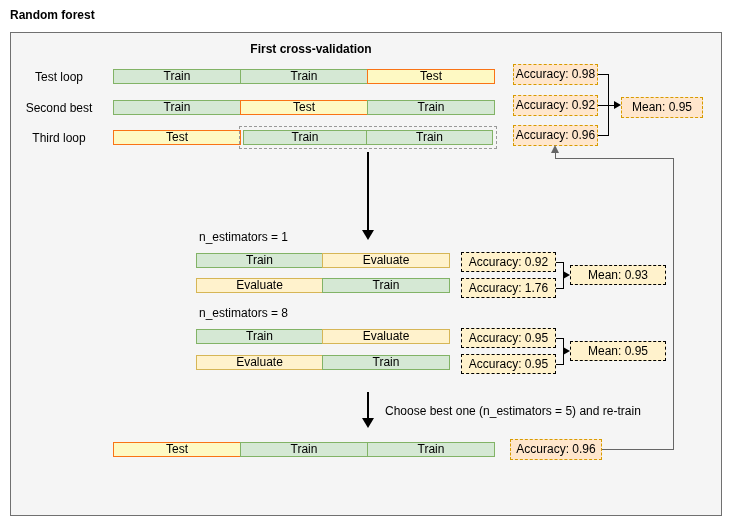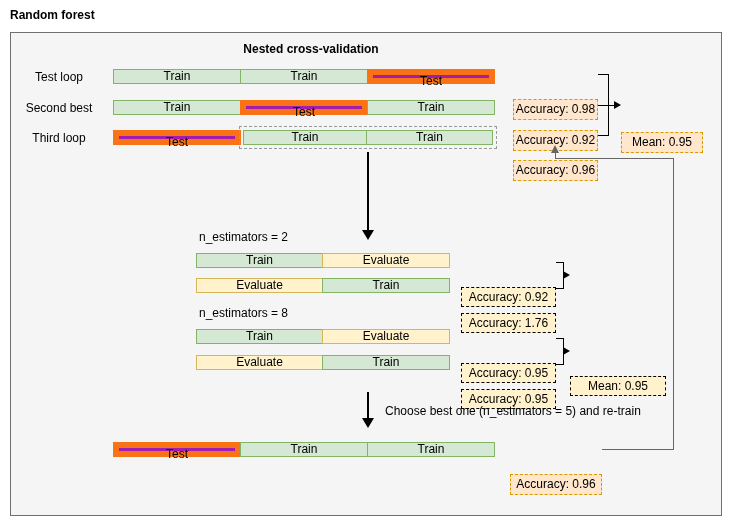--- a/index.html
+++ b/index.html
@@ -15,25 +15,25 @@
   #panel {
     position:absolute; left:10px; top:32px; width:712px; height:484px;
     background:#f5f5f5; border:1px solid #707070; box-sizing:border-box;
   }
 
   .seg {
     position:absolute; height:15px; box-sizing:border-box;
     text-align:center; line-height:13px; font-size:12px;
   }
   .seg-green  { background:#d5e8d4; border:1px solid #82b366; }
-  .seg-orange { background:#a21caf; border:6px solid #f97316; }
+  .seg-orange { background:#fef9c3; border:1px solid #f97316; }
   .seg-yellow { background:#fff2cc; border:1px solid #d6b656; }
 
   .accbox {
-    position:absolute; box-sizing:border-box; text-align:center; font-size:12px;margin-top:35px;
+    position:absolute; box-sizing:border-box; text-align:center; font-size:12px;
   }
   .acc-orange { background:#ffe6cc; border:1px dashed #d79b00; height:21px; line-height:19px; }
   .acc-yellow { background:#fff2cc; border:1px dashed #000000; height:20px; line-height:18px; }
 
   .dashed-rect {
     position:absolute; border:1px dashed #999999; box-sizing:border-box; background:transparent;
   }
 
   .kline { position:absolute; background:#000000; }   
   .gline { position:absolute; background:#666666; }   
@@ -50,21 +50,21 @@
 </style>
 </head>
 <body>
 
 <div id="canvas">
 
   <div class="abs bold" style="left:10px; top:8px;">Random forest</div>
 
   <div id="panel"></div>
 
-  <div class="abs bold center" style="left:211px; top:42px; width:200px;">Nested cross-validation</div>
+  <div class="abs bold center" style="left:211px; top:42px; width:200px;">First cross-validation</div>
 
   <div class="looplabel" style="top:70px;">Test loop</div>
   <div class="looplabel" style="top:101px;">Second best</div>
   <div class="looplabel" style="top:131px;">Third loop</div>
 
   <div class="seg seg-green" style="left:113px; top:69px; width:128px;">Train</div>
   <div class="seg seg-green" style="left:240px; top:69px; width:128px;">Train</div>
   <div class="seg seg-orange" style="left:367px; top:69px; width:128px;">Test</div>
 
   <div class="seg seg-green" style="left:113px; top:100px; width:128px;">Train</div>
@@ -84,34 +84,35 @@
   <div class="kline" style="left:598px; top:105px; width:17px; height:1px;"></div>
   <div class="kline" style="left:598px; top:135px; width:10px; height:1px;"></div>
   <div class="kline" style="left:608px; top:74px;  width:1px;  height:62px;"></div>
   <div class="arr-right-k" style="left:614px; top:101px;"></div>
 
   <div class="accbox acc-orange" style="left:621px; top:97px; width:82px;">Mean: 0.95</div>
 
   <div class="big-shaft" style="left:367px; top:152px; height:80px;"></div>
   <div class="big-head" style="left:362px; top:230px;"></div>
 
-  <div class="abs" style="left:199px; top:230px;">n_estimators = 2</div>
+  <div class="abs" style="left:199px; top:230px;">n_estimators = 1</div>
 
   <div class="seg seg-green" style="left:196px; top:253px; width:127px;">Train</div>
   <div class="seg seg-yellow" style="left:322px; top:253px; width:128px;">Evaluate</div>
   <div class="seg seg-yellow" style="left:196px; top:278px; width:127px;">Evaluate</div>
   <div class="seg seg-green" style="left:322px; top:278px; width:128px;">Train</div>
 
   <div class="accbox acc-yellow" style="left:461px; top:252px; width:95px;">Accuracy: 0.92</div>
   <div class="accbox acc-yellow" style="left:461px; top:278px; width:95px;">Accuracy: 1.76</div>
 
   <div class="kline" style="left:556px; top:262px; width:7px; height:1px;"></div>
   <div class="kline" style="left:556px; top:288px; width:7px; height:1px;"></div>
   <div class="kline" style="left:563px; top:262px; width:1px; height:27px;"></div>
   <div class="arr-right-k" style="left:563px; top:271px;"></div>
+  <div class="accbox acc-yellow" style="left:570px; top:265px; width:96px;">Mean: 0.93</div>
 
   <div class="abs" style="left:199px; top:306px;">n_estimators = 8</div>
 
   <div class="seg seg-green" style="left:196px; top:329px; width:127px;">Train</div>
   <div class="seg seg-yellow" style="left:322px; top:329px; width:128px;">Evaluate</div>
   <div class="seg seg-yellow" style="left:196px; top:355px; width:127px;">Evaluate</div>
   <div class="seg seg-green" style="left:322px; top:355px; width:128px;">Train</div>
 
   <div class="accbox acc-yellow" style="left:461px; top:328px; width:95px;">Accuracy: 0.95</div>
   <div class="accbox acc-yellow" style="left:461px; top:354px; width:95px;">Accuracy: 0.95</div>

